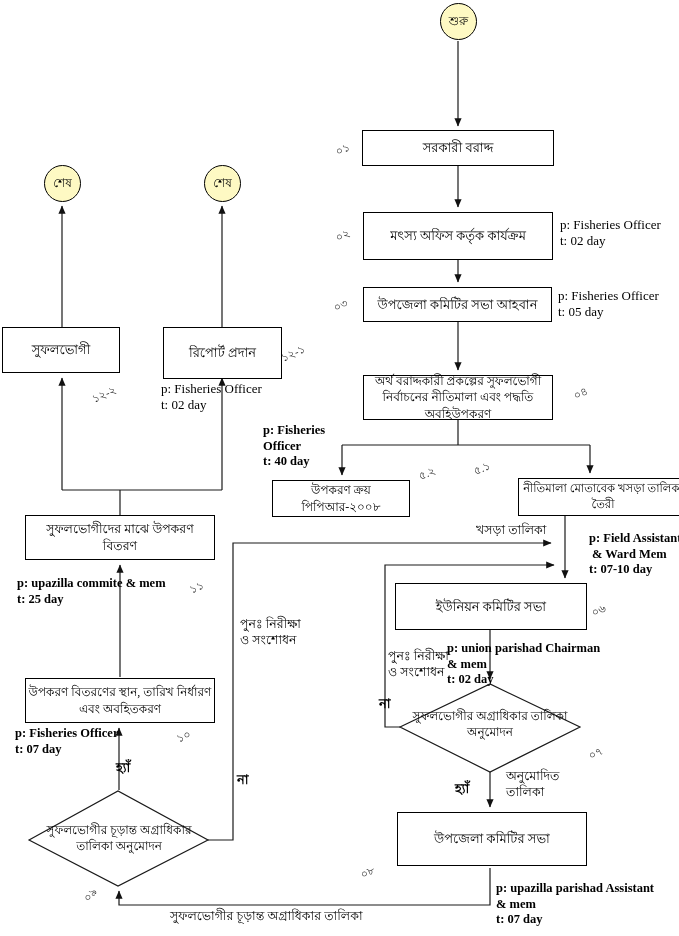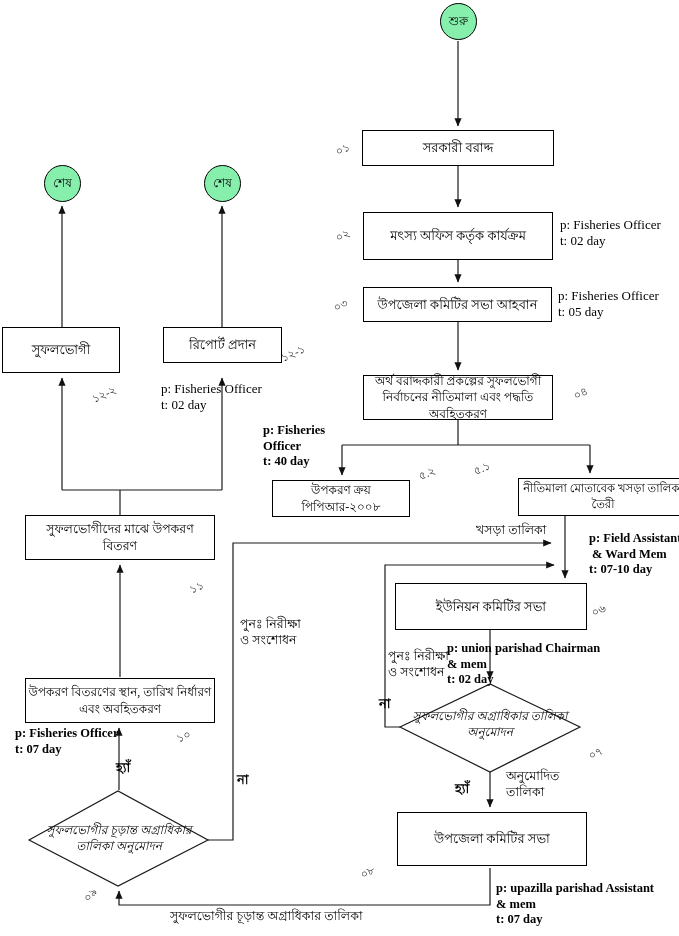--- a/index.html
+++ b/index.html
@@ -2,24 +2,24 @@
 <html><head>
 <meta charset="utf-8">
 <style>
   html,body{margin:0;padding:0;background:#fff;}
   body{font-family:"Liberation Serif", serif; color:#000;}
   #canvas{position:relative;width:679px;height:936px;background:#fff;overflow:hidden;}
   svg.wires{position:absolute;left:0;top:0;z-index:1;}
   .box{position:absolute;z-index:2;border:1px solid #000;background:#fff;display:flex;flex-direction:column;
        align-items:center;justify-content:center;text-align:center;font-size:13px;line-height:1.35;
        padding:2px 2px;box-sizing:border-box;}
-  .circle{position:absolute;z-index:2;border:1px solid #000;background:#86efac;border-radius:50%;
+  .circle{position:absolute;z-index:2;border:1px solid #000;background:#fef9c3;border-radius:50%;
        width:37px;height:37px;display:flex;align-items:center;justify-content:center;font-size:12px;box-sizing:border-box;}
   .dtext{position:absolute;z-index:2;display:flex;align-items:center;justify-content:center;
-       text-align:center;font-size:12px;line-height:1.3;font-style:italic;}
+       text-align:center;font-size:12px;line-height:1.3;}
   .ann{position:absolute;z-index:2;font-size:13px;line-height:1.25;white-space:nowrap;}
   .ann.b{font-weight:bold;font-size:12.5px;}
   .lbl{position:absolute;z-index:2;font-size:12.5px;line-height:1.3;white-space:nowrap;}
   .yn{position:absolute;z-index:2;font-size:13px;font-weight:bold;white-space:nowrap;}
   .num{position:absolute;z-index:2;font-size:11px;color:#333;transform:rotate(-25deg);white-space:nowrap;}
   .num.rot{transform:rotate(-48deg);}
 </style>
 </head>
 <body>
 
@@ -83,21 +83,21 @@
   <div class="box" style="left:362px;top:130px;width:192px;height:36px;">
     <span>সরকারী বরাদ্দ</span>
   </div>
   <div class="box" style="left:363px;top:212px;width:190px;height:48px;">
     <span>মৎস্য অফিস কর্তৃক কার্যক্রম</span>
   </div>
   <div class="box" style="left:363px;top:287px;width:189px;height:35px;">
     <span>উপজেলা কমিটির সভা আহবান</span>
   </div>
   <div class="box" style="left:363px;top:375px;width:190px;height:45px;font-size:12px;">
-    <span>অর্থ বরাদ্দকারী প্রকল্পের সুফলভোগী নির্বাচনের নীতিমালা এবং পদ্ধতি অবহিতকরণ</span>
+    <span>অর্থ বরাদ্দকারী প্রকল্পের সুফলভোগী নির্বাচনের নীতিমালা এবং পদ্ধতি অবহিউপকরণ</span>
   </div>
   <div class="box" style="left:272px;top:480px;width:138px;height:37px;font-size:12px;">
     <span>উপকরণ ক্রয়</span>
     <span>পিপিআর-২০০৮</span>
   </div>
   <div class="box" style="left:518px;top:478px;width:170px;height:38px;font-size:11.5px;">
     <span>নীতিমালা মোতাবেক খসড়া তালিকা তৈরী</span>
   </div>
   <div class="box" style="left:395px;top:583px;width:192px;height:47px;">
     <span>ইউনিয়ন কমিটির সভা</span>
@@ -105,21 +105,21 @@
   <div class="dtext" style="left:408px;top:698px;width:164px;height:54px;">
     <span>সুফলভোগীর অগ্রাধিকার তালিকা অনুমোদন</span>
   </div>
   <div class="box" style="left:397px;top:812px;width:190px;height:54px;">
     <span>উপজেলা কমিটির সভা</span>
   </div>
 
   <div class="box" style="left:2px;top:327px;width:118px;height:46px;">
     <span>সুফলভোগী</span>
   </div>
-  <div class="box" style="left:163px;top:327px;width:119px;height:36px;">
+  <div class="box" style="left:163px;top:327px;width:119px;height:52px;">
     <span>রিপোর্ট প্রদান</span>
   </div>
   <div class="box" style="left:25px;top:515px;width:190px;height:45px;font-size:12.5px;">
     <span>সুফলভোগীদের মাঝে উপকরণ বিতরণ</span>
   </div>
   <div class="box" style="left:25px;top:678px;width:190px;height:45px;font-size:12px;">
     <span>উপকরণ বিতরণের স্থান, তারিখ নির্ধারণ এবং অবহিতকরণ</span>
   </div>
   <div class="dtext" style="left:40px;top:813px;width:158px;height:52px;">
     <span>সুফলভোগীর চূড়ান্ত অগ্রাধিকার তালিকা অনুমোদন</span>
@@ -161,20 +161,24 @@
   <div class="ann b" style="left:447px;top:641px;">
     <div>p: union parishad Chairman</div>
     <div>&amp; mem</div>
     <div>t: 02 day</div>
   </div>
   <div class="ann b" style="left:496px;top:881px;">
     <div>p: upazilla parishad Assistant</div>
     <div>&amp; mem</div>
     <div>t: 07 day</div>
   </div>
+  <div class="ann b" style="left:17px;top:576px;">
+    <div>p: upazilla commite &amp; mem</div>
+    <div>t: 25 day</div>
+  </div>
   <div class="ann b" style="left:15px;top:726px;">
     <div>p: Fisheries Officer</div>
     <div>t: 07 day</div>
   </div>
   <div class="ann" style="left:161px;top:381px;">
     <div>p: Fisheries Officer</div>
     <div>t: 02 day</div>
   </div>
 
   <div class="lbl" style="left:476px;top:522px;">খসড়া তালিকা</div>

